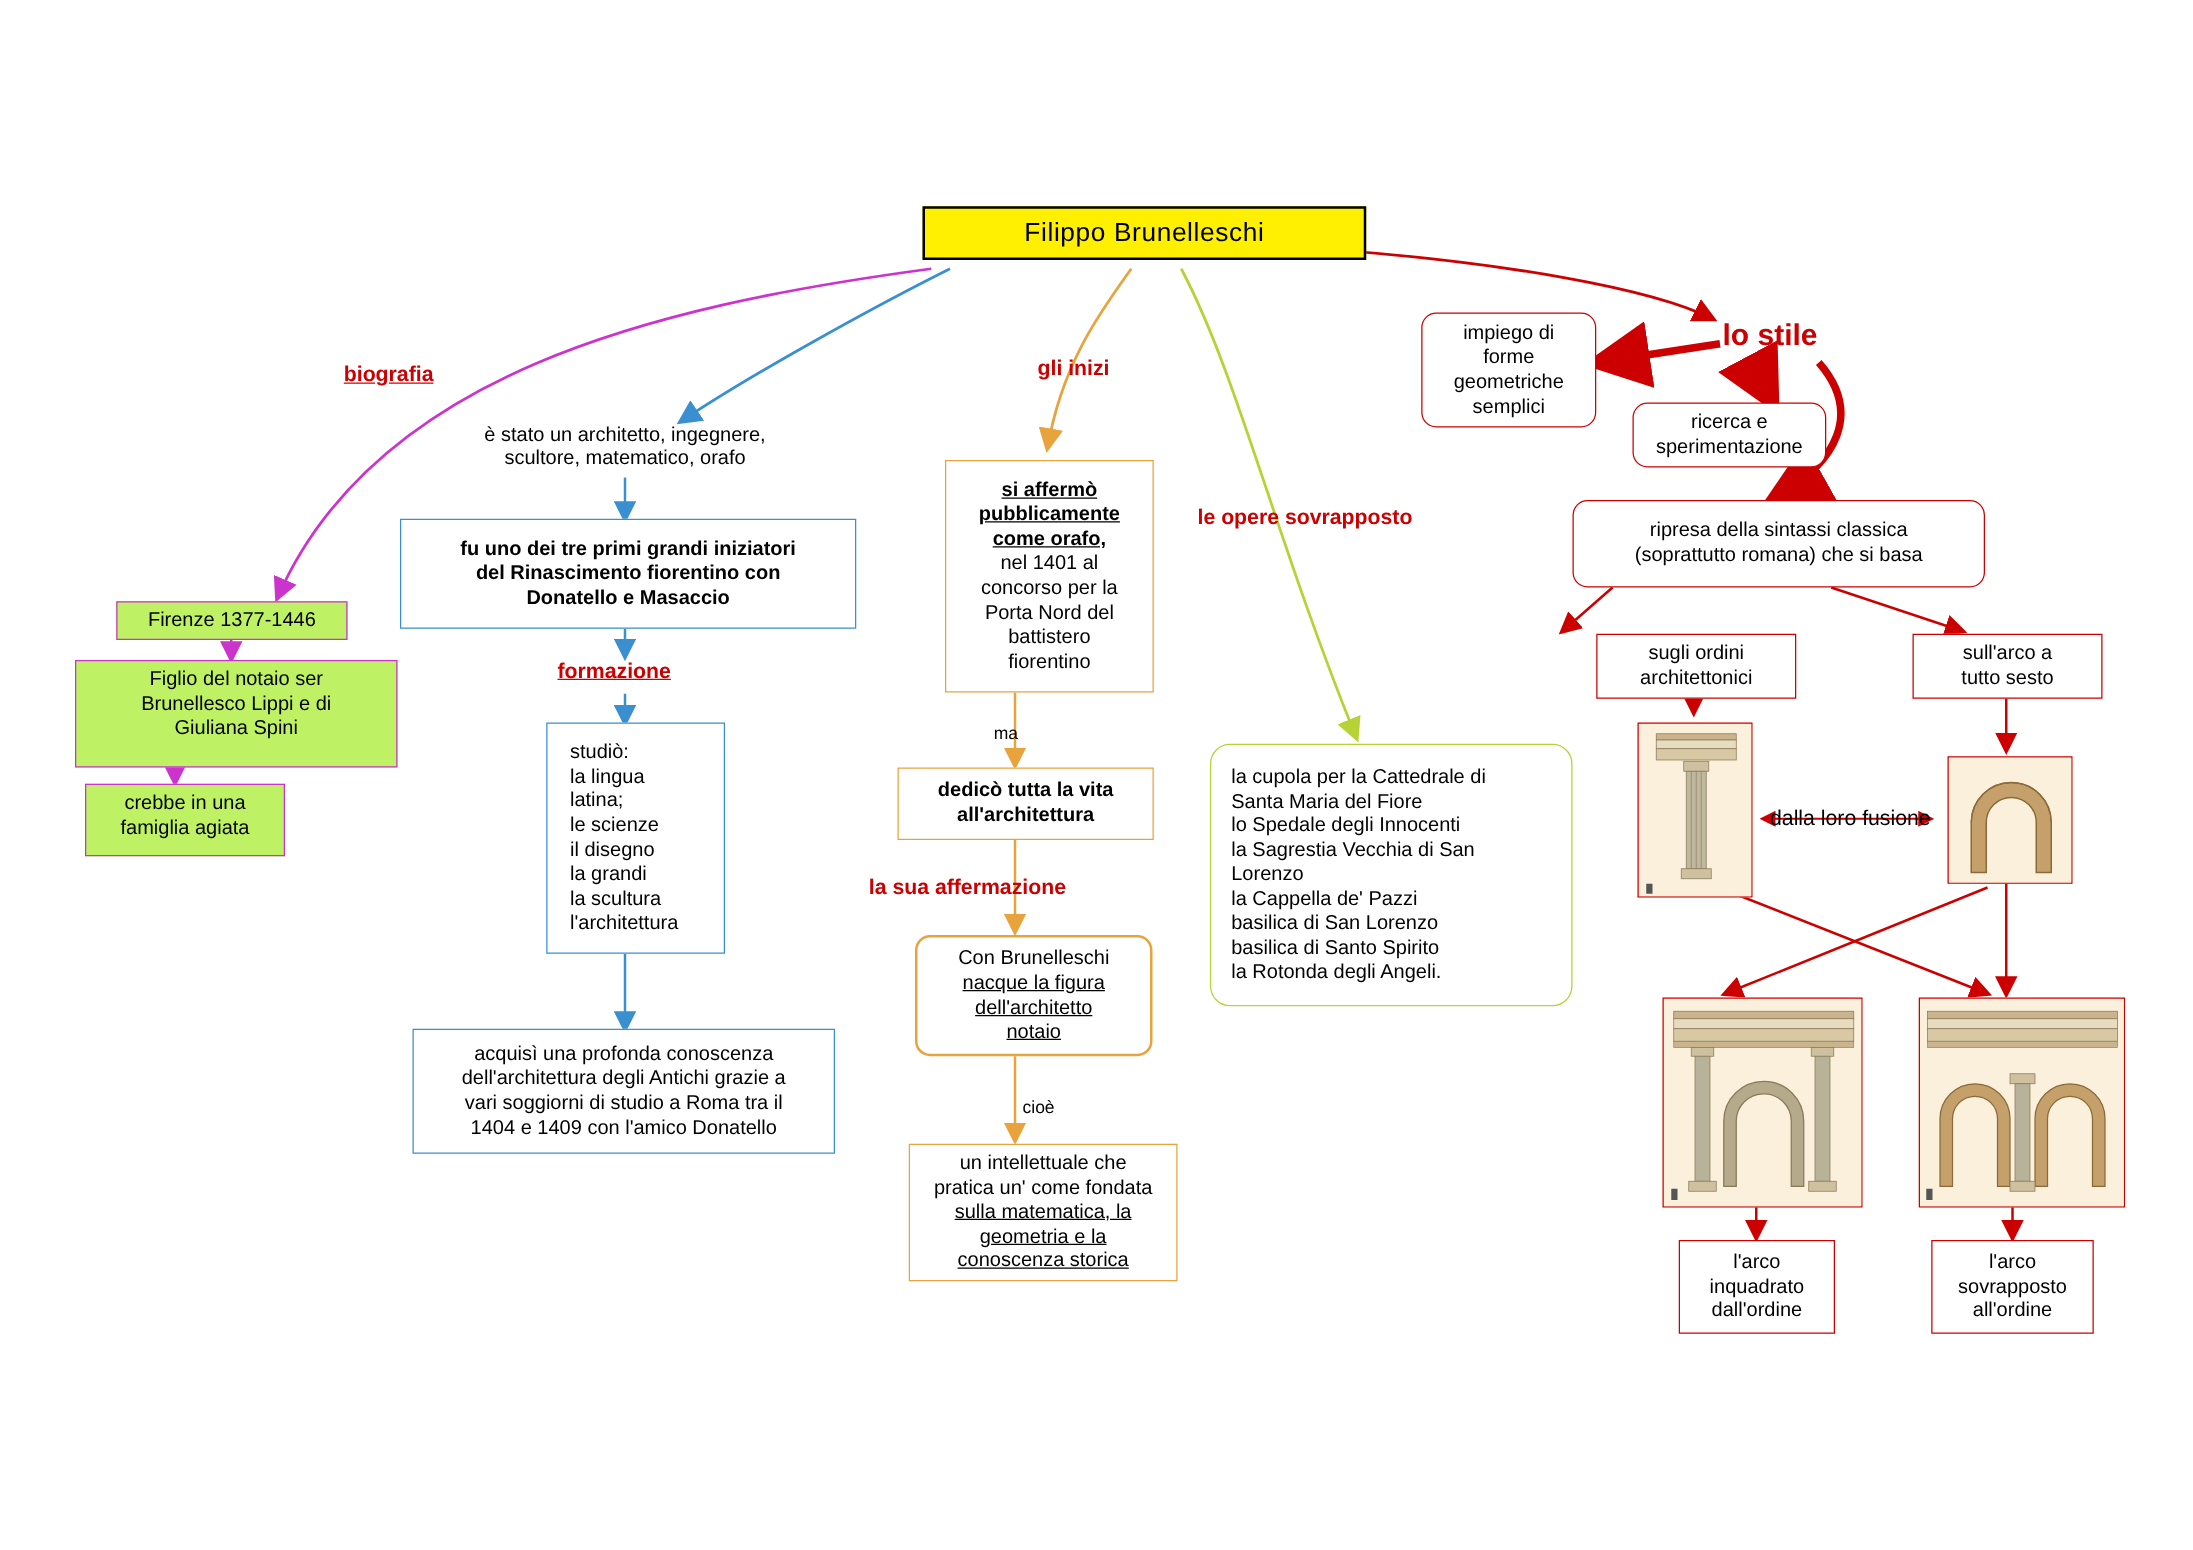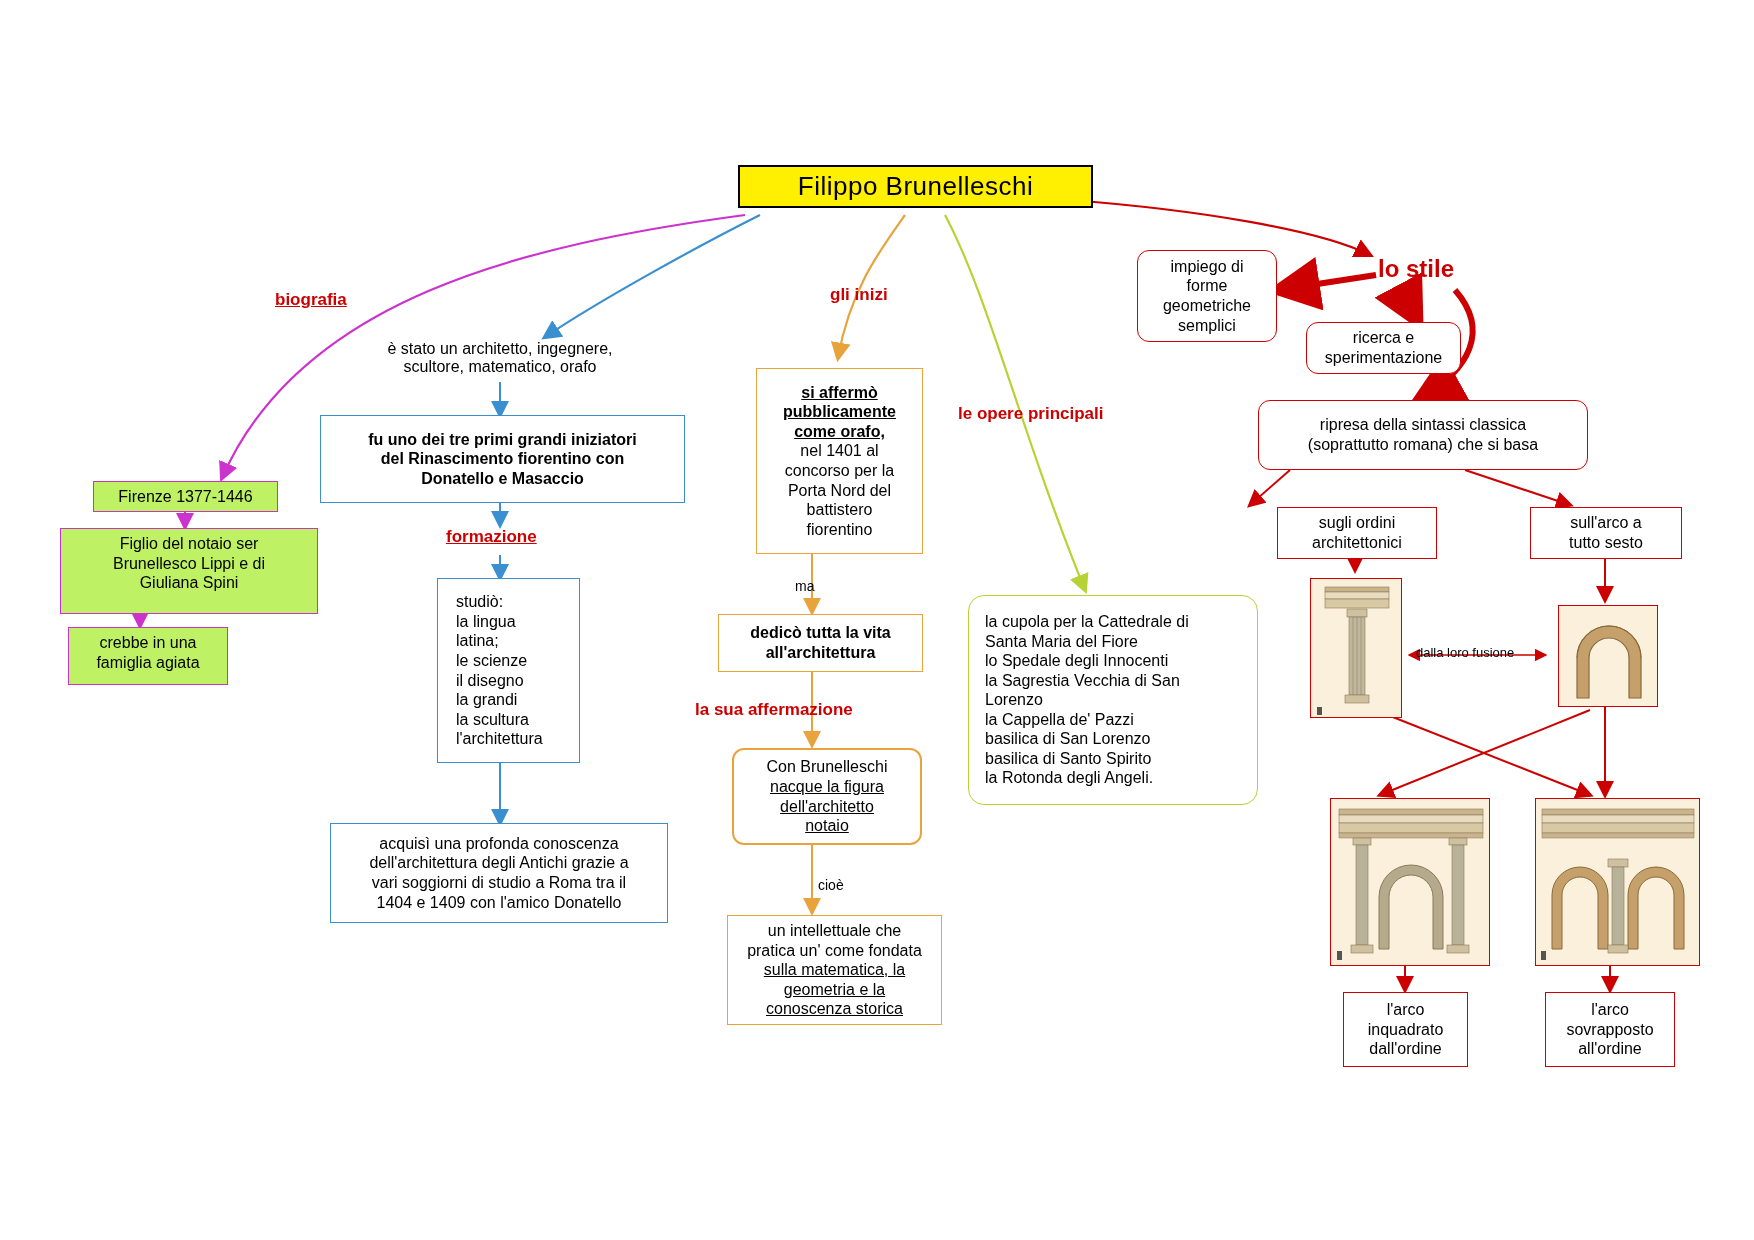--- a/index.html
+++ b/index.html
@@ -30,21 +30,21 @@
   .node {
     position: absolute;
     box-sizing: border-box;
     text-align: center;
     line-height: 1.22;
   }
   .title-node {
     background: #ffef00;
     border: 2px solid #000000;
     color: #000000;
-    font-size: 26px;
+    font-size: 21px;
     display: flex;
     align-items: center;
     justify-content: center;
     letter-spacing: 0.5px;
   }
   .lbl {
     position: absolute;
     font-weight: bold;
     color: #cc0000;
     font-size: 17px;
@@ -222,26 +222,26 @@
     <path d="M1610,965 L1610,990" fill="none" stroke="#cc0000" stroke-width="2" marker-end="url(#ar-red)"></path>
   </svg>
 
   <div class="node title-node" style="left:738px; top:165px; width:355px; height:43px;">
     <span>Filippo Brunelleschi</span>
   </div>
 
   <div class="lbl u" style="left:275px; top:290px;">biografia</div>
   <div class="lbl u" style="left:446px; top:527px;">formazione</div>
   <div class="lbl" style="left:830px; top:285px;">gli inizi</div>
-  <div class="lbl" style="left:958px; top:404px;">le opere principali</div>
+  <div class="lbl" style="left:958px; top:404px;">le opere sovrapposto</div>
   <div class="lbl" style="left:695px; top:700px;">la sua affermazione</div>
   <div class="stile-title" style="left:1378px; top:255px;">lo stile</div>
   <div class="lbl-plain" style="left:795px; top:578px;">ma</div>
   <div class="lbl-plain" style="left:818px; top:877px;">cioè</div>
-  <div class="lbl-plain" style="left:1416px; top:645px; font-size:13px;">dalla loro fusione</div>
+  <div class="lbl-plain" style="left:1416px; top:645px; font-size:17px;">dalla loro fusione</div>
 
   <div class="node box-magenta" style="left:93px; top:481px; width:185px; height:31px;">
     <span class="pre">Firenze 1377-1446</span>
   </div>
 
   <div class="node box-magenta" style="left:60px; top:528px; width:258px; height:86px;">
     <span class="pre">Figlio del notaio ser
 Brunellesco Lippi e di
 Giuliana Spini</span>
   </div>

